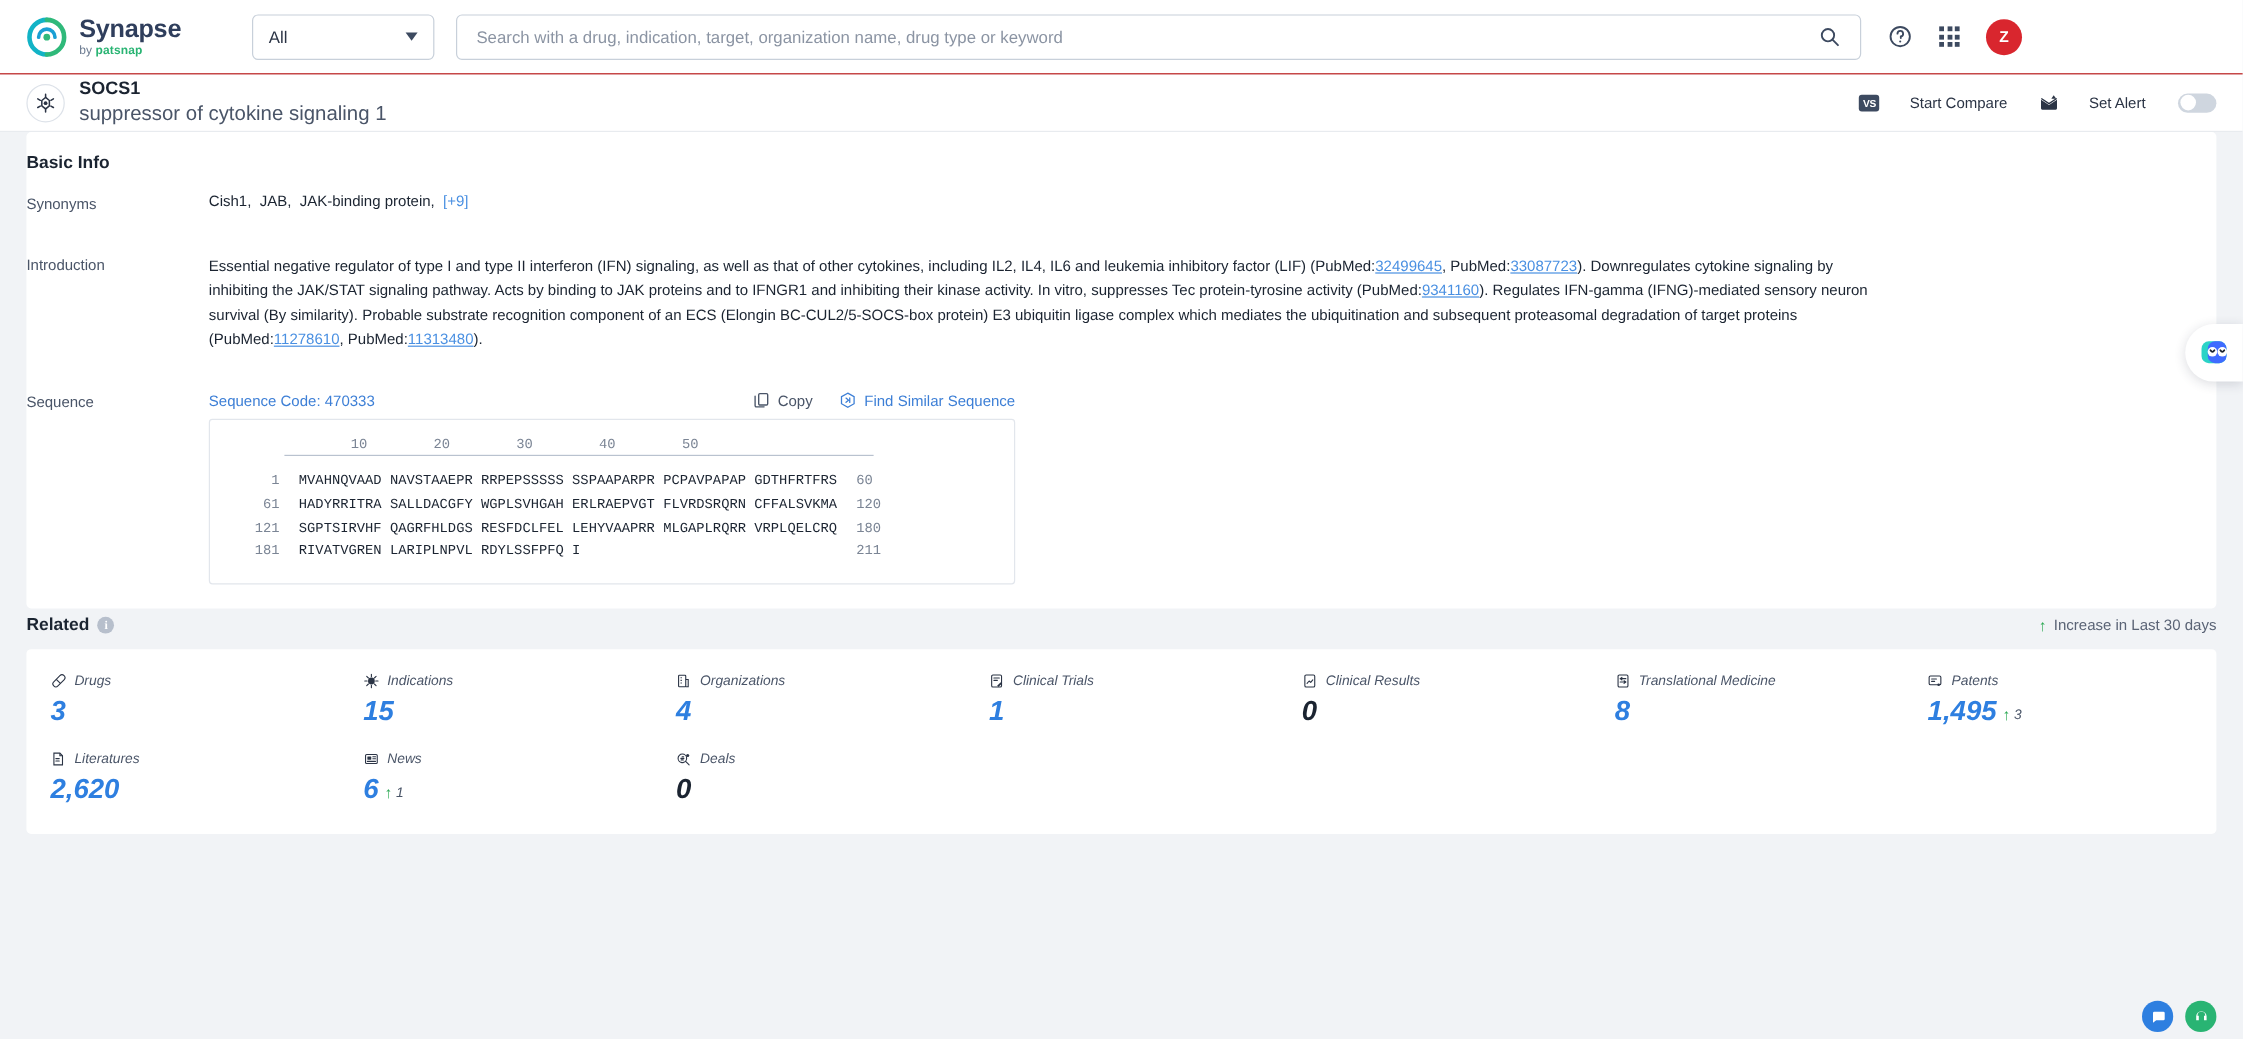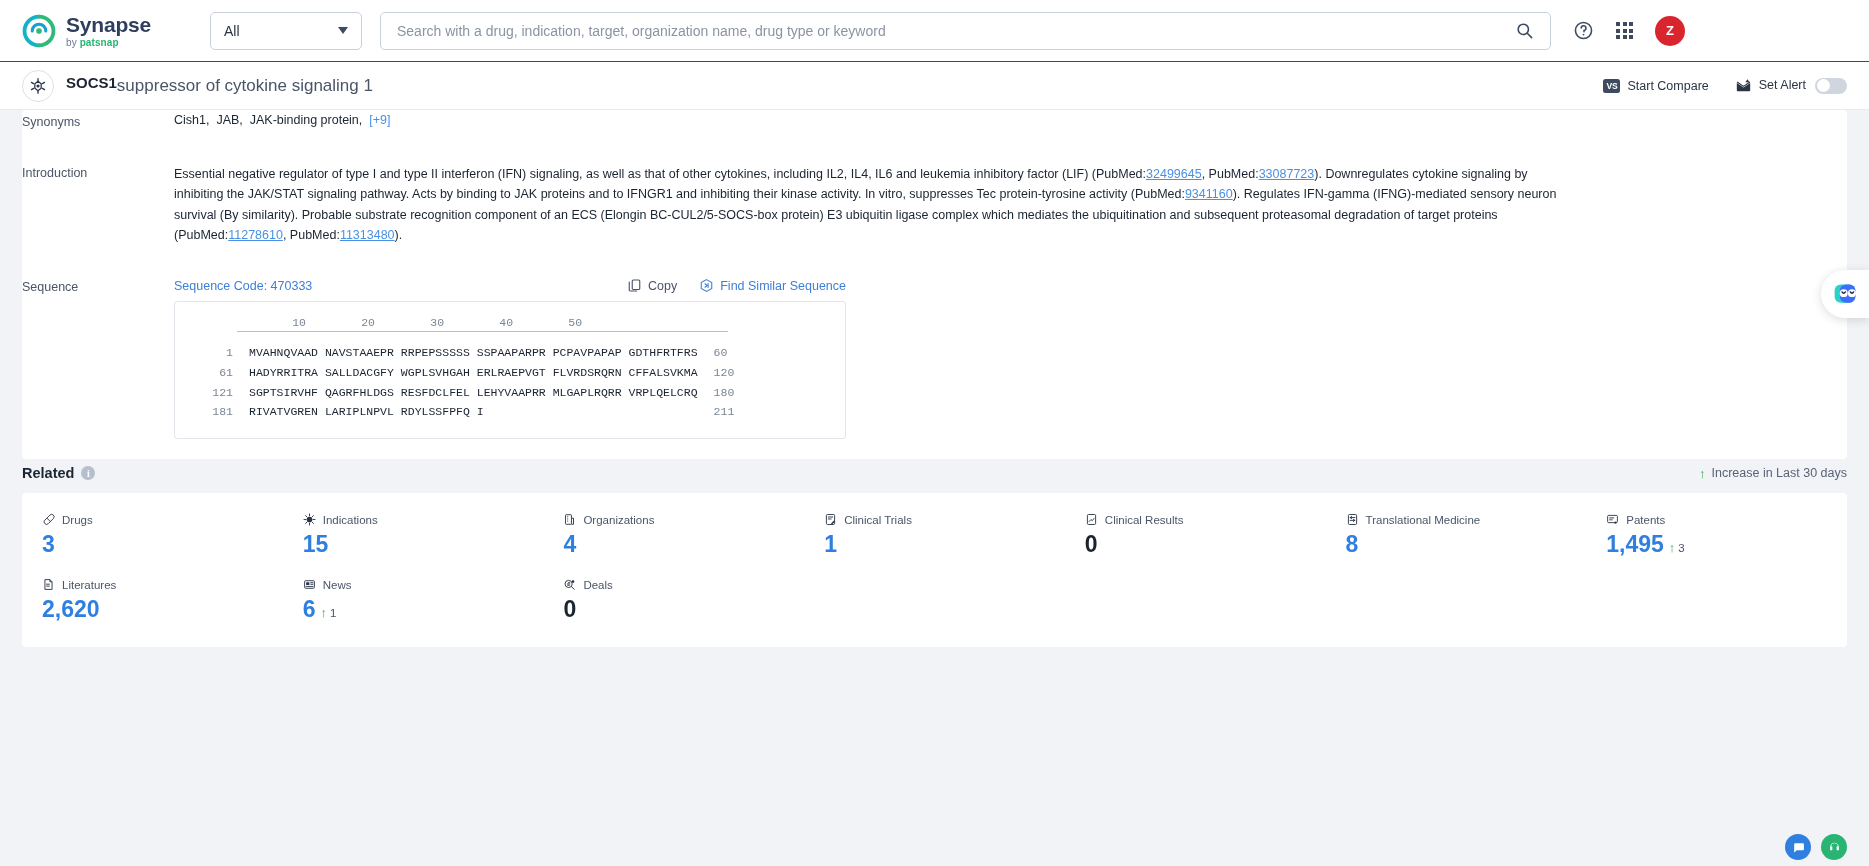--- a/index.html
+++ b/index.html
@@ -81,26 +81,26 @@
     border-bottom: 1px solid #e8ebef;
     display: flex; align-items: center;
     padding: 0 22px; gap: 12px;
   }
   .target-badge {
     width: 32px; height: 32px; border-radius: 50%;
     border: 1px solid #dde2e9; background: #fff;
     display: flex; align-items: center; justify-content: center;
     flex: 0 0 32px;
   }
-  .title-names { display: flex; flex-direction: row; line-height: 1.2; }
+  .title-names { display: flex; flex-direction: column; line-height: 1.2; }
   .title-main { font-size: 15px; font-weight: 700; color: #1b2431; }
   .title-sub { font-size: 17px; color: #4a5568; margin-top: 2px; }
   .titlebar-right { margin-left: auto; display: flex; align-items: center; gap: 26px; }
   .tb-action {
-    display: flex; align-items: flex-start; gap: 7px;
+    display: flex; align-items: center; gap: 25px;
     font-size: 12.5px; color: #2b3445; cursor: pointer;
   }
   .vs-badge {
     width: 17px; height: 14px; border-radius: 2.5px;
     background: #3d4a60; color: #fff;
     font-size: 8.5px; font-weight: 700; letter-spacing: -.2px;
     display: flex; align-items: center; justify-content: center;
   }
   .toggle {
     width: 32px; height: 16px; border-radius: 9px;
@@ -182,21 +182,21 @@
     font-size: 10px; font-weight: 700;
     display: flex; align-items: center; justify-content: center;
     margin-left: 7px; font-family: "Liberation Serif", serif;
   }
   .legend {
     margin-left: auto; display: flex; align-items: center; gap: 6px;
     font-size: 12.5px; color: #5a6375;
   }
   .arrow-up { color: #2eaa55; font-size: 13px; font-weight: 700; line-height: 1; }
 
-  .related-card { padding: 20px 0 26px 0; }
+  .related-card { padding: 20px 0 26px 0; font-style: italic; }
   .stat-grid {
     display: grid;
     grid-template-columns: repeat(7, 1fr);
     row-gap: 22px;
   }
   .stat { padding-left: 20px; position: relative; }
   .stat-head { display: flex; align-items: center; gap: 7px; margin-bottom: 6px; }
   .stat-label { font-size: 11.5px; color: #4a5568; }
   .stat-val {
     font-size: 23px; font-weight: 700; color: #2e7fe0;
@@ -308,20 +308,21 @@
       </svg>
       <span>Set Alert</span>
       <span class="toggle"></span>
     </div>
   </div>
 </div>
 
 <div class="content">
 
   <div class="card basic-card">
+    <div class="section-title">Basic Info</div>
 
     <div class="row">
       <div class="row-label">Synonyms</div>
       <div class="row-body">
         <span class="syn-list">Cish1,&nbsp; JAB,&nbsp; JAK-binding protein,&nbsp;</span>
         <span class="link">[+9]</span>
       </div>
     </div>
 
     <div class="row" style="margin-top:32px">

